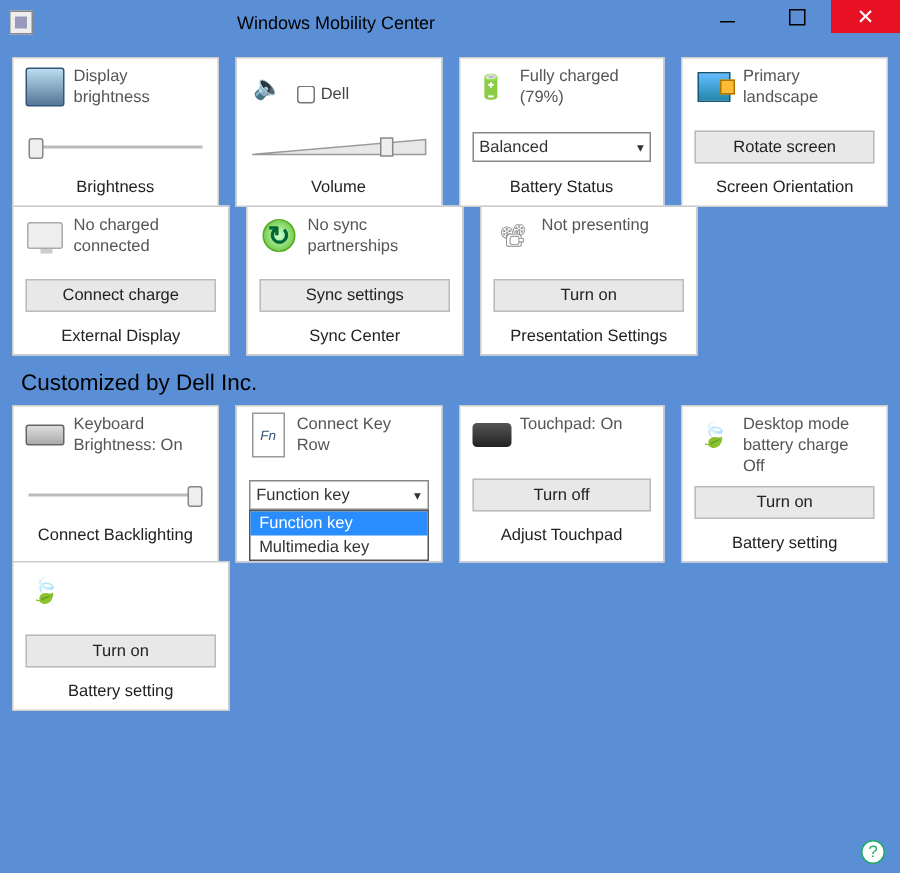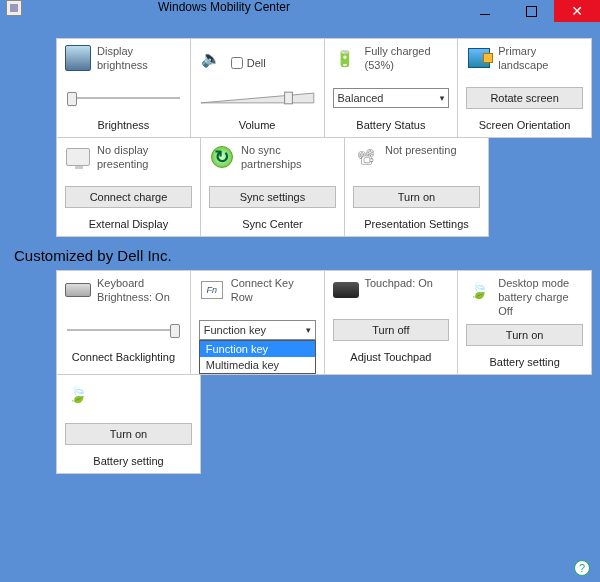--- a/index.html
+++ b/index.html
@@ -1,30 +1,30 @@
 <!DOCTYPE html>
 <html><head>
 <meta charset="utf-8">
 <style>
   * { box-sizing: border-box; margin: 0; padding: 0; font-family: "Segoe UI", Tahoma, sans-serif; }
   body { background: #5a8fd6; width: 600px; height: 582px; overflow: hidden; font-size: 12px; color: #333; }
   
-  .titlebar { height: 30px; background: #5a8fd6; display: flex; align-items: flex-start; padding-left: 6px; }
+  .titlebar { height: 30px; background: #5a8fd6; display: flex; align-items: center; padding-left: 6px; }
   .titlebar-icon { width: 16px; height: 16px; background: #eee; border: 1px solid #888; display: inline-block; margin-right: 4px; position: relative; }
   .titlebar-icon::after { content:""; position:absolute; inset:3px; background:#99b; }
   .titlebar-title { flex:1; text-align:center; font-size:12px; color:#000; padding-right:40px; }
   .win-controls { display:flex; height:22px; align-self:flex-start; }
   .win-btn { width:46px; height:22px; display:flex; align-items:center; justify-content:center; font-size:12px; color:#000; }
   .win-btn.close { background:#e81123; color:#fff; font-size:14px; }
   .win-btn.min::before { content:""; width:10px; height:1px; background:#000; position:relative; top:3px;}
   .win-btn.max::before { content:""; width:9px; height:9px; border:1px solid #000; display:block;}
   
   .content { padding: 8px 8px 4px 8px; }
   
-  .tile-row { display:flex; gap:0; margin-bottom:0;margin-left:48px; }
+  .tile-row { display:flex; gap:12px; margin-bottom:0; }
   .tile { width: 145px; background:#fff; border:1px solid #ccc; display:flex; flex-direction:column; }
   .tile + .tile { border-left:1px solid #ccc; margin-left:-1px; }
   .tile-body { padding:6px 8px 4px 8px; display:flex; gap:6px; min-height:46px; }
   .tile-icon { width:26px; height:26px; flex:none; display:flex; align-items:center; justify-content:center; font-size:18px; }
   .tile-label { font-size:11px; line-height:1.25; color:#555; }
   .tile-mid { padding: 2px 8px 6px 8px; min-height:30px; display:flex; align-items:center; justify-content:center; }
   .tile-footer { text-align:center; font-size:11px; padding:4px 2px 6px 2px; color:#222; border-top:0; }
   
   .slider { width:100%; height:14px; position:relative; }
   .slider-track { position:absolute; top:6px; left:2px; right:2px; height:2px; background:#bbb; }
@@ -52,21 +52,21 @@
   .ico-speaker::before{content:"🔈"; font-size:16px;}
   .ico-battery::before{content:"🔋"; font-size:16px;}
   .ico-screen { background:linear-gradient(#6bf,#28a); width:22px;height:20px;border:1px solid #157; position:relative;}
   .ico-screen::after{content:"";position:absolute;right:-4px;top:4px;width:8px;height:8px;background:#fb3;border:1px solid #a70;}
   .ico-monitor { width:24px;height:18px;border:1px solid #aaa;background:#eee;border-radius:2px; position:relative;}
   .ico-monitor::after{content:"";position:absolute;bottom:-4px;left:8px;width:8px;height:3px;background:#ccc;}
   .ico-sync{ width:22px;height:22px;border-radius:50%;background:radial-gradient(#cfc,#5b2);border:1px solid #5a2;position:relative;}
   .ico-sync::after{content:"↻";position:absolute;inset:0;display:flex;align-items:center;justify-content:center;color:#063;font-weight:bold;}
   .ico-projector::before{content:"📽";font-size:15px;color:#888;}
   .ico-kbd{ width:26px;height:14px;border:1px solid #666;border-radius:2px;background:linear-gradient(#ddd,#aaa);}
-  .ico-fn{ width:22px;height:18px;border:1px solid #999;background:#fff;display:flex;align-items:center;justify-content:center;font-size:9px;font-style:italic;color:#357;}
+  .ico-fn{ width:22px;height:30px;border:1px solid #999;background:#fff;display:flex;align-items:center;justify-content:center;font-size:9px;font-style:italic;color:#357;}
   .ico-touchpad{ width:26px;height:16px;border-radius:3px;background:linear-gradient(#555,#222);}
   .ico-leaf::before{content:"🍃";font-size:16px;}
 </style>
 </head>
 <body>
 
 <div class="titlebar">
   <span class="titlebar-icon"></span>
   <span class="titlebar-title">Windows Mobility Center</span>
   <div class="win-controls">
@@ -109,21 +109,21 @@
               <rect x="88" y="1" width="8" height="12" fill="#eee" stroke="#888"></rect>
             </svg>
         </div>
       </div>
       <div class="tile-footer">Volume</div>
     </div>
 
     <div class="tile">
       <div class="tile-body">
         <div class="tile-icon ico-battery"></div>
-        <div class="tile-label">Fully charged (53%)</div>
+        <div class="tile-label">Fully charged (79%)</div>
       </div>
       <div class="tile-mid">
         <div class="combo">
           <span>Balanced</span>
           <span class="chev">▾</span>
         </div>
       </div>
       <div class="tile-footer">Battery Status</div>
     </div>
 
@@ -140,21 +140,21 @@
       <div class="tile-footer">Screen Orientation</div>
     </div>
   </div>
 
   <div class="tile-row" style="margin-top:-1px;">
     <div class="tile">
       <div class="tile-body">
         <div class="tile-icon">
             <div class="ico-monitor"></div>
           </div>
-        <div class="tile-label">No display presenting</div>
+        <div class="tile-label">No charged connected</div>
       </div>
       <div class="tile-mid">
           <button class="btn">Connect charge</button>
         </div>
       <div class="tile-footer">External Display</div>
     </div>
 
     <div class="tile">
       <div class="tile-body">
         <div class="tile-icon">

